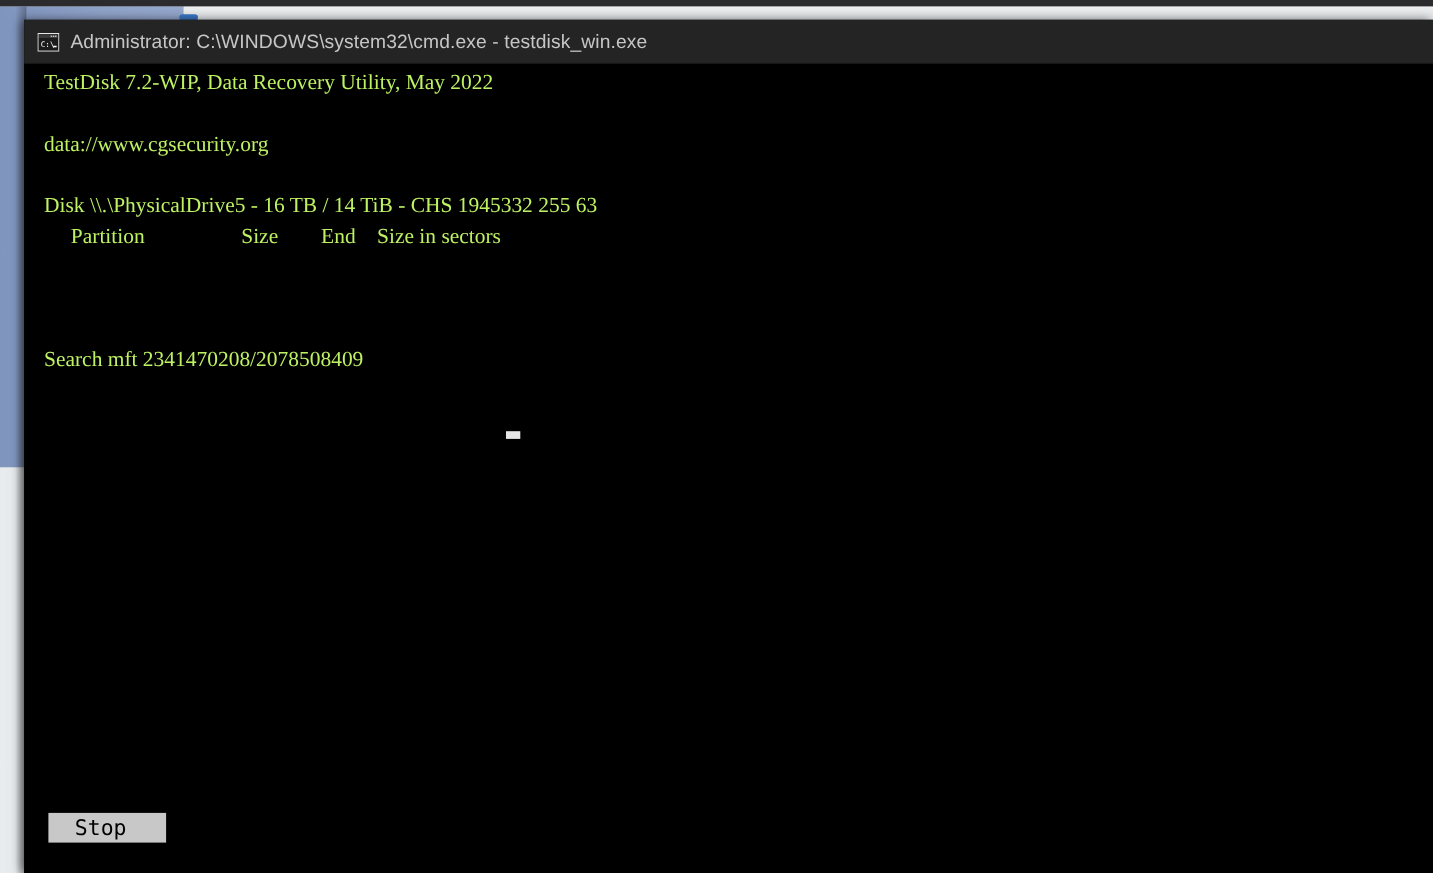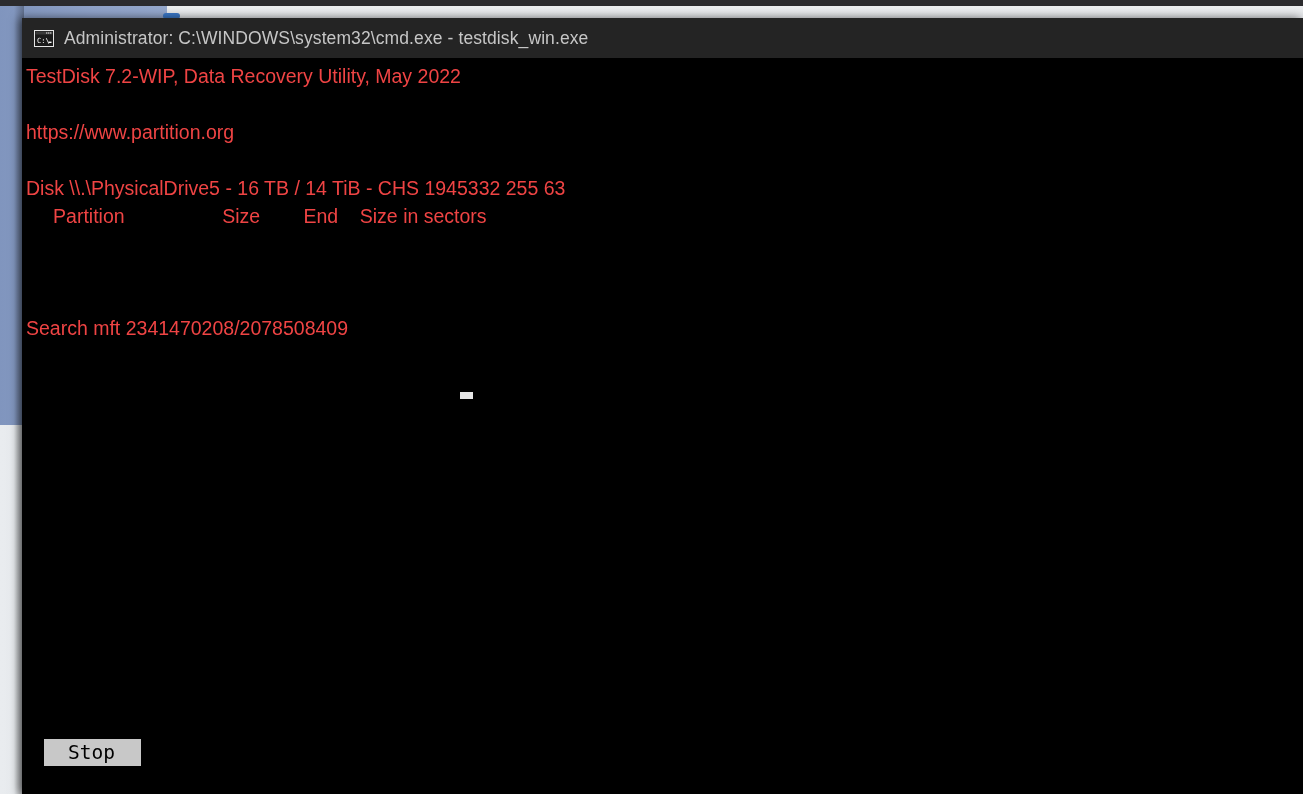--- a/index.html
+++ b/index.html
@@ -105,44 +105,44 @@
     position: absolute;
     left: 0;
     top: 40px;
     width: 1281px;
     height: 736px;
     background: #000000;
     overflow: hidden;
   }
   .tline {
     position: absolute;
-    left: 4px;
-    font-family: Liberation Sans, sans-serif;
+    left: 18px;
+    font-family: Liberation Serif, serif;
     font-size: 19.5px;
     line-height: 28px;
-    color: #ef4444;
+    color: #bef264;
     white-space: pre;
     letter-spacing: 0px;
   }
   .tline.blank { color: transparent; }
 
   #cursor-block {
     position: absolute;
     left: 438px;
     top: 334px;
     width: 13px;
     height: 7px;
     background: #e6e6e6;
   }
 
   #stop-button {
     position: absolute;
     left: 22px;
     top: 681px;
-    width: 97px;
+    width: 107px;
     height: 27px;
     background: #c8c8c8;
     color: #000000;
     font-family: "DejaVu Sans Mono", monospace;
     font-size: 19.5px;
     line-height: 27px;
     white-space: pre;
     box-sizing: border-box;
     padding-left: 24px;
   }
@@ -173,21 +173,21 @@
           <rect x="16" y="2.3" width="1.4" height="1.4" fill="#bdbdbd"></rect>
           <text x="3" y="13" font-family="DejaVu Sans Mono, monospace" font-size="7" fill="#ffffff">C:\</text>
           <rect x="14.5" y="11.6" width="3" height="1.4" fill="#ffffff"></rect>
         </svg>
       </span>
       <span id="title-text">Administrator: C:\WINDOWS\system32\cmd.exe - testdisk_win.exe</span>
     </div>
 
     <div id="terminal">
       <div class="tline" style="top:4px">TestDisk 7.2-WIP, Data Recovery Utility, May 2022</div>
-      <div class="tline" style="top:60px">https://www.partition.org</div>
+      <div class="tline" style="top:60px">data://www.cgsecurity.org</div>
       <div class="tline blank" style="top:88px"></div>
       <div class="tline" style="top:116px">Disk \\.\PhysicalDrive5 - 16 TB / 14 TiB - CHS 1945332 255 63</div>
       <div class="tline" style="top:144px">     Partition                  Size        End    Size in sectors</div>
       <div class="tline blank" style="top:200px"></div>
       <div class="tline blank" style="top:228px"></div>
       <div class="tline" style="top:256px">Search mft 2341470208/2078508409</div>
 
       <div id="cursor-block"></div>
 
       <div id="stop-button">Stop</div>

